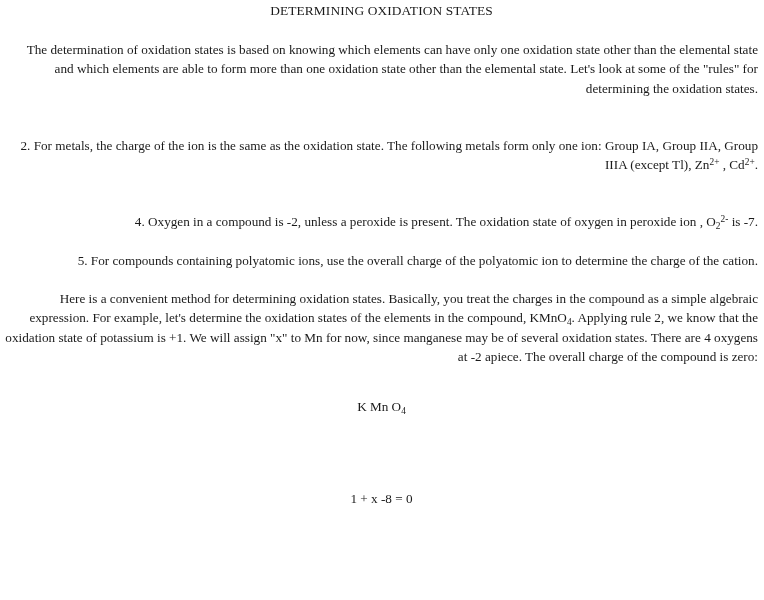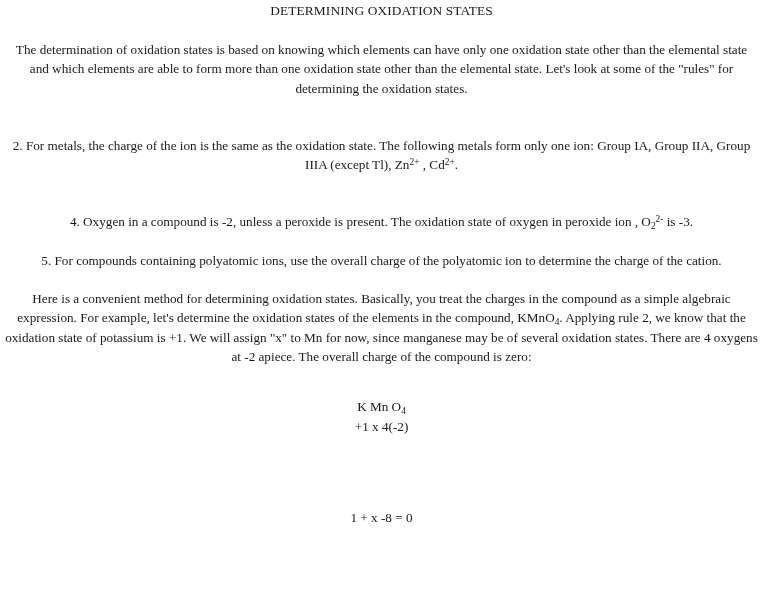--- a/index.html
+++ b/index.html
@@ -25,21 +25,21 @@
     text-align: center;
     font-weight: normal;
     font-size: 13.4px;
     letter-spacing: 0.1px;
     margin: 3px 0 0 0;
     line-height: 16px;
   }
   .para {
     margin: 0;
     padding: 0;
-    text-align: center;
+    text-align: right;
   }
   .spacer-md { height: 19px; }
   .spacer-sm { height: 10px; }
   .spacer-title { height: 21px; }
   .eq-block {
     text-align: center;
     margin: 12px;
     padding: 0;
   }
   .eq-line {
@@ -75,35 +75,34 @@
 
   <div class="spacer-md"></div>
 
   <p class="para"><span>2.</span> <span>For metals, the charge of the ion is the same as the oxidation state. The following metals form only one ion: Group IA, Group IIA, Group IIIA (except Tl), Zn</span><sup>2+</sup><span> , Cd</span><sup>2+</sup><span>.</span></p>
 
   <div class="spacer-md"></div>
 
 
   <div class="spacer-md"></div>
 
-  <p class="para"><span>4.</span> <span>Oxygen in a compound is -2, unless a peroxide is present. The oxidation state of oxygen in peroxide ion , O</span><sub>2</sub><sup>2-</sup><span> is -3.</span></p>
+  <p class="para"><span>4.</span> <span>Oxygen in a compound is -2, unless a peroxide is present. The oxidation state of oxygen in peroxide ion , O</span><sub>2</sub><sup>2-</sup><span> is -7.</span></p>
 
   <div class="spacer-md"></div>
 
   <p class="para"><span>5.</span> <span>For compounds containing polyatomic ions, use the overall charge of the polyatomic ion to determine the charge of the cation.</span></p>
 
   <div class="spacer-md"></div>
 
   <p class="para"><span>Here is a convenient method for determining oxidation states. Basically, you treat the charges in the compound as a simple algebraic expression. For example, let's determine the oxidation states of the elements in the compound, KMnO</span><sub>4</sub><span>. Applying rule 2, we know that the oxidation state of potassium is +1. We will assign "x" to Mn for now, since manganese may be of several oxidation states. There are 4 oxygens at -2 apiece. The overall charge of the compound is zero:</span></p>
 
   <div class="spacer-md"></div>
 
   <div class="eq-block">
     <div class="eq-line formula"><span>K Mn O</span><sub>4</sub></div>
-    <div class="eq-line">+1 x 4(-2)</div>
   </div>
 
   <div class="spacer-md"></div>
   <div class="spacer-sm"></div>
 
 
   <div class="spacer-md"></div>
 
   <div class="eq-block">
     <div class="eq-line">1 + x -8 = 0</div>

